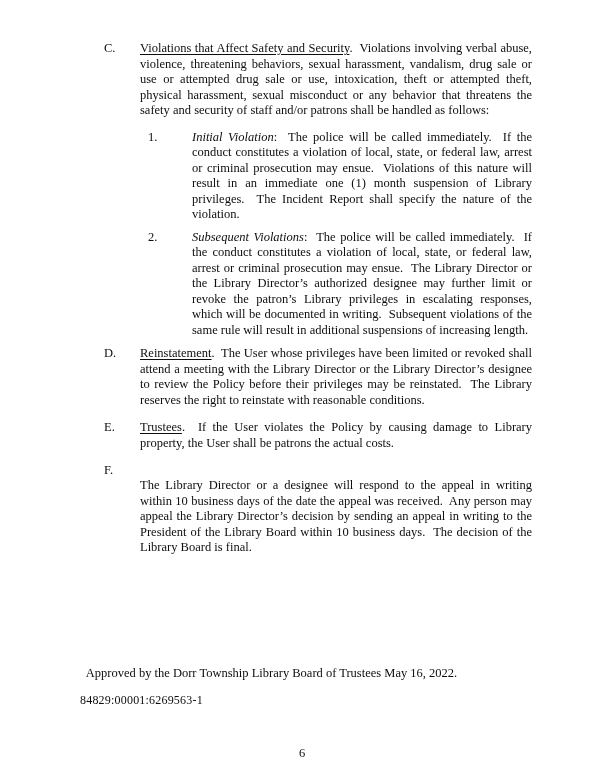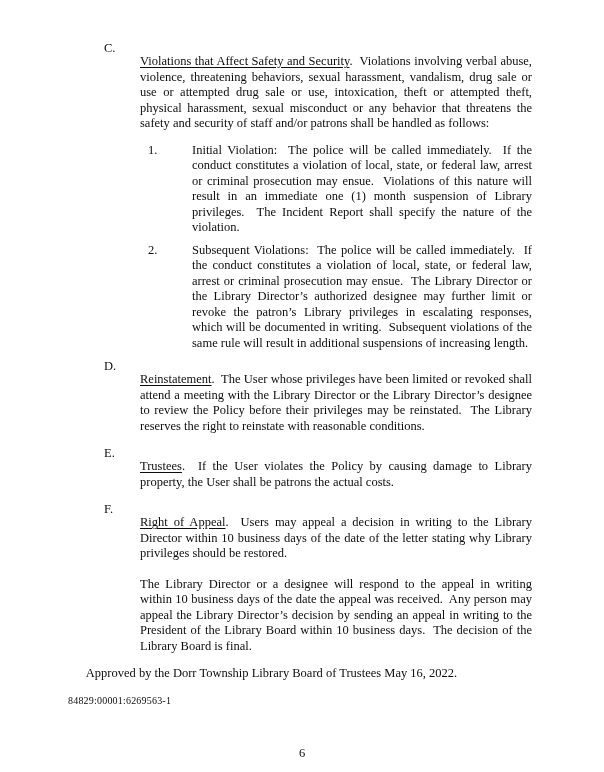--- a/index.html
+++ b/index.html
@@ -27,21 +27,20 @@
   .section { display: flex; }
   .sec-d { margin-top: 8px; }
   .sec-e { margin-top: 12px; }
   .sec-f { margin-top: 12px; }
   .sec-label {
     width: 36px;
     flex-shrink: 0;
   }
   .sec-body {
     width: 392px;
-    margin-top: 13px;
   }
   .para {
     margin: 0;
     text-align: justify;
     white-space: pre-wrap;
   }
   .subitem {
     display: flex;
     padding-left: 8px;
   }
@@ -52,33 +51,33 @@
     flex-shrink: 0;
   }
   .sub-body {
     flex: 1;
     margin: 0;
     text-align: justify;
     white-space: pre-wrap;
   }
   .continuation { margin-top: 15px; }
   .u { text-decoration: underline; text-underline-offset: 2px; }
-  .i { }
+  .i { font-style: italic; }
   .approval {
     position: absolute;
     top: 666px;
     left: 0;
     width: 543px;
     text-align: center;
   }
   .footer-code {
     position: absolute;
     top: 696px;
-    left: 68px;
-    font-size: 10px;
+    left: 80px;
+    font-size: 12px;
     line-height: 9px;
     letter-spacing: 0.2px;
   }
   .page-number {
     position: absolute;
     top: 746px;
     left: 0;
     width: 604px;
     text-align: center;
   }
@@ -116,21 +115,20 @@
     <div class="section sec-e">
       <div class="sec-label">E.</div>
       <div class="sec-body">
         <p class="para"><span class="u">Trustees</span><span>.  </span><span>If the User violates the Policy by causing damage to Library property, the User shall be patrons the actual costs.</span></p>
       </div>
     </div>
 
     <div class="section sec-f">
       <div class="sec-label">F.</div>
       <div class="sec-body">
-        <p class="para"><span class="u">Right of Appeal</span><span>.  </span><span>Users may appeal a decision in writing to the Library Director within 10 business days of the date of the letter stating why Library privileges should be restored.</span></p>
         <p class="para continuation">The Library Director or a designee will respond to the appeal in writing within 10 business days of the date the appeal was received.  Any person may appeal the Library Director’s decision by sending an appeal in writing to the President of the Library Board within 10 business days.  The decision of the Library Board is final.</p>
       </div>
     </div>
 
   </div>
 
   <div class="approval">Approved by the Dorr Township Library Board of Trustees May 16, 2022.</div>
   <div class="footer-code">84829:00001:6269563-1</div>
   <div class="page-number">6</div>
 </div>

